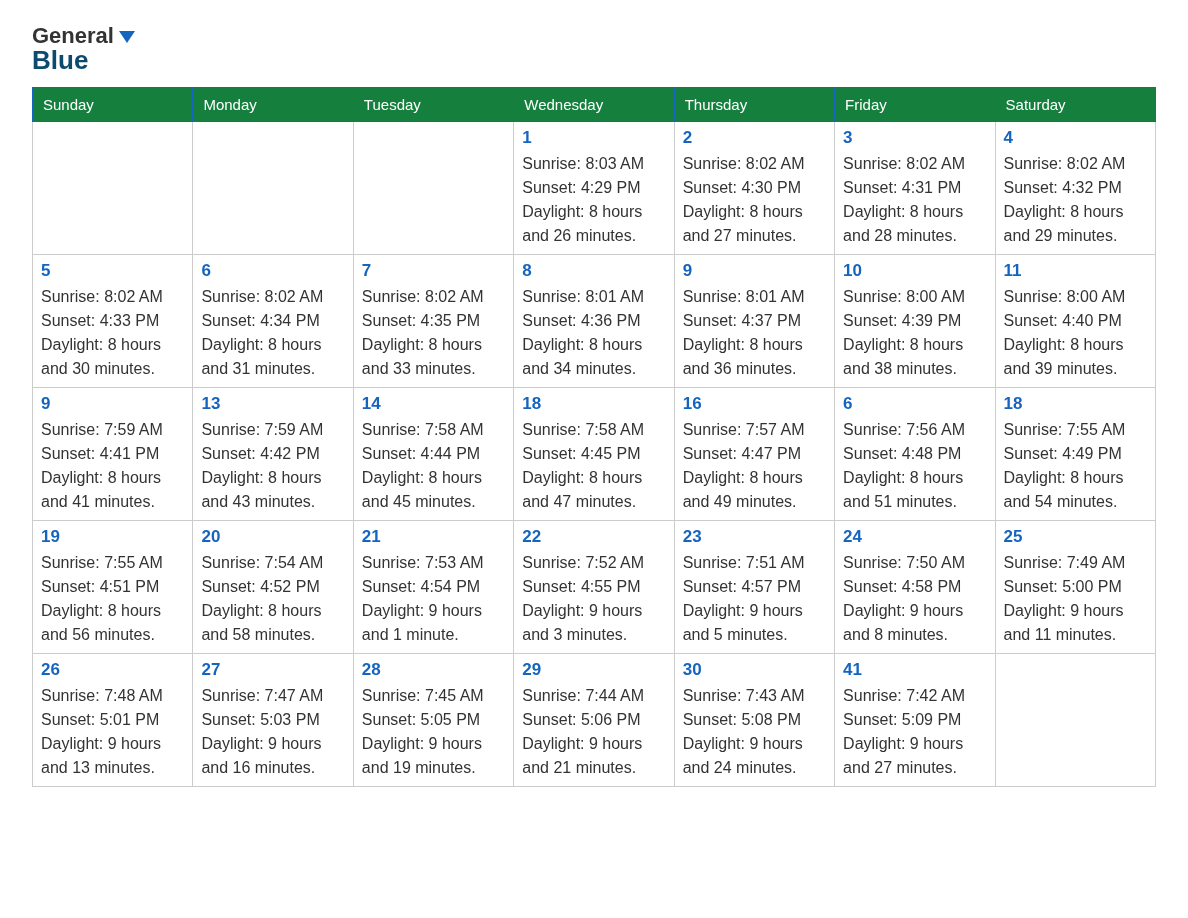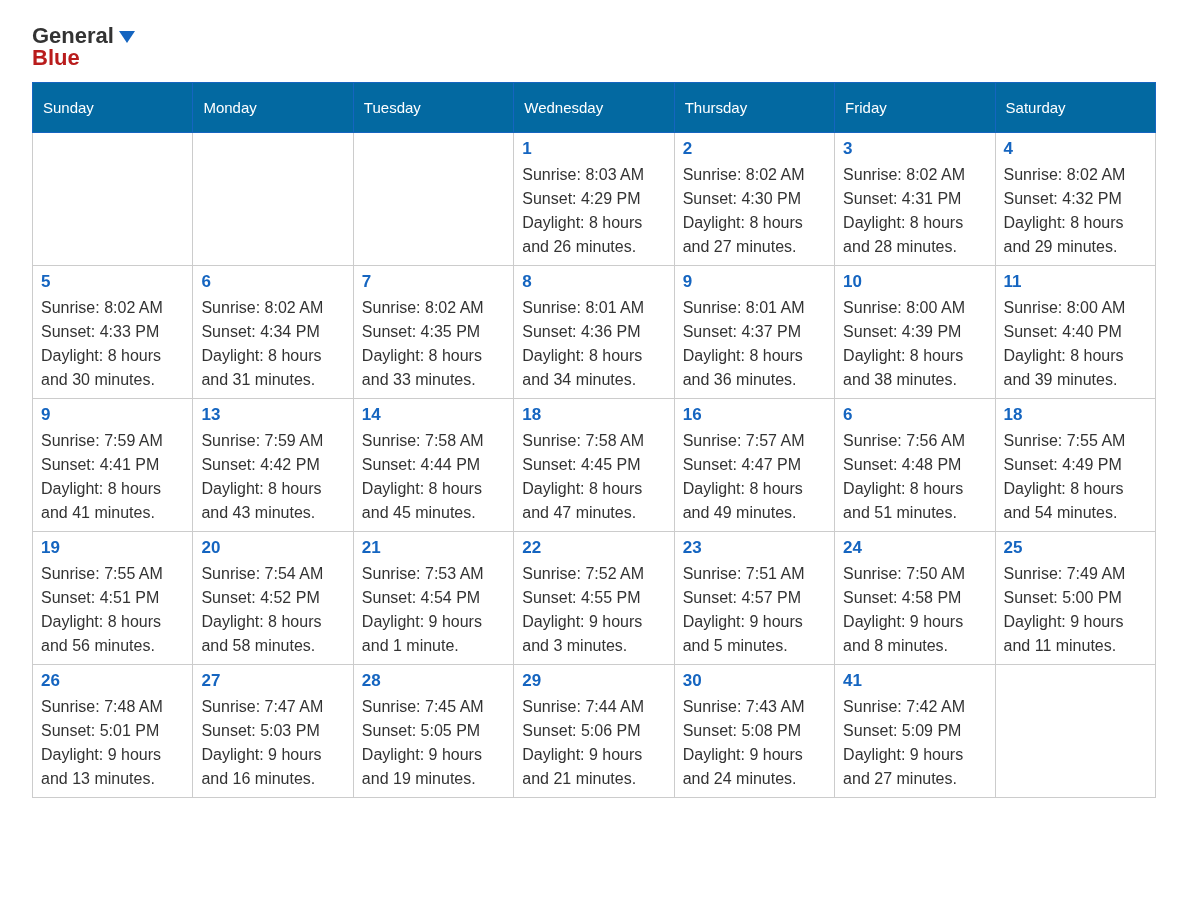--- a/index.html
+++ b/index.html
@@ -34,25 +34,25 @@
       font-size: 20px;
       color: #444;
       margin-top: 4px;
     }
     table {
       width: 100%;
       border-collapse: collapse;
       margin-top: 8px;
     }
     th {
-      background-color: #0369a1;
+      background-color: #15803d;
       color: #fff;
       font-size: 15px;
       font-weight: normal;
-      padding: 16px 10px;
+      padding: 8px 10px;
       text-align: left;
       border: 1px solid #1565c0;
     }
     td {
       border: 1px solid #ccc;
       vertical-align: top;
       padding: 6px 8px;
       width: 14.28%;
     }
     .day-num {
@@ -82,21 +82,21 @@
 
 <div class="header">
   <div class="logo">
     <div style="line-height:1.1">
       <div style="display:flex;align-items:center;">
         <span style="font-size:22px;font-weight:bold;color:#333;">General</span>
         <svg width="22" height="22" viewBox="0 0 22 22" xmlns="http://www.w3.org/2000/svg" style="margin-left:2px;margin-top:2px;">
           <polygon points="3,5 19,5 11,17" fill="#1565c0"></polygon>
         </svg>
       </div>
-      <div style="font-size:22px;font-weight:bold;color:#b91c1c;margin-top:-2px;">Blue</div>
+      <div style="font-size:26px;font-weight:bold;color:#0c4a6e;margin-top:-2px;">Blue</div>
     </div>
   </div>
   <div class="title-block">
     <div class="calendar-title"></div>
     <div class="calendar-subtitle"></div>
   </div>
 </div>
 
 <table>
   <thead>

